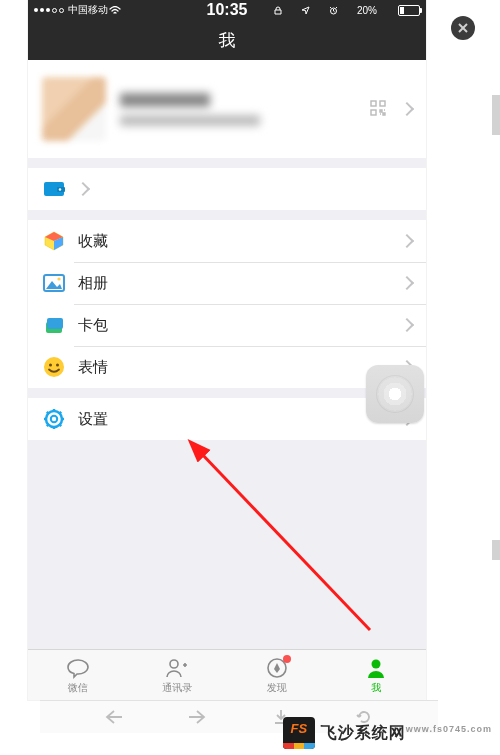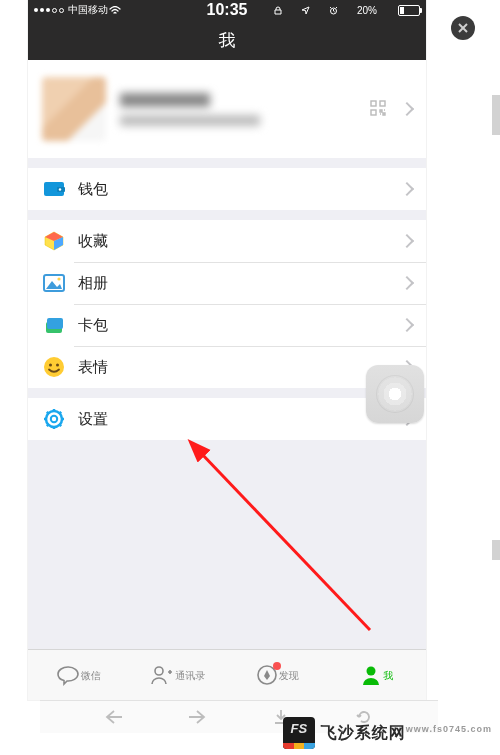--- a/index.html
+++ b/index.html
@@ -80,21 +80,21 @@
 
   
   svg { display:block; }
 
   
   .tabbar {
     position:absolute; left:0; right:0; bottom:0; height:50px; background:#f8f8f8;
     border-top:1px solid #d6d6d6;
     display:flex;
   }
-  .tab { flex:1; display:flex; align-items:center; justify-content:center; font-size:10px; color:#8a8a8a; }
+  .tab { flex:1; display:flex; flex-direction:column; align-items:center; justify-content:center; font-size:10px; color:#8a8a8a; }
   .tab.active { color:#09bb07; }
   .tab-icon { height:24px; display:flex; align-items:center; justify-content:center; position:relative;}
   .tab-label { margin-top:1px; }
   .red-dot { position:absolute; top:-1px; right:-2px; width:8px; height:8px; background:#fa5151; border-radius:50%; }
 
   
   .arrow-svg { position:absolute; left:40px; top:0; pointer-events:none; }
 
   
   .close-btn {
@@ -124,21 +124,21 @@
   .browser-bar .bicon { width:20px; height:20px; display:flex; align-items:center; justify-content:center; }
 
   
   .watermark {
     position:absolute; right:8px; bottom:6px; text-align:right; color:#444;
     display:flex; align-items:center; gap:6px;
   }
   .wm-icon { width:32px; height:32px; background:#1b1b1b; border-radius:4px; position:relative; overflow:hidden;}
   .wm-icon .strip { position:absolute; bottom:0; left:0; right:0; height:6px;
     background:linear-gradient(90deg,#e63a2e 0 33%, #f2b01e 33% 66%, #3aa3e0 66% 100%);}
-  .wm-icon .text { position:absolute; top:4px; left:0; right:0; text-align:center; color:#e5e5e5; font-size:13px; font-weight:700; font-style:italic;}
+  .wm-icon .text { position:absolute; top:4px; left:0; right:0; text-align:center; color:#f97316; font-size:13px; font-weight:700; font-style:italic;}
   .wm-main { font-size:16px; font-weight:700; letter-spacing:1px; color:#2b2b2b; display:flex; flex-direction:row; line-height:1.05;}
   .wm-sub  { font-size:9px; color:#9a9a9a; font-weight:700; }
   .diag { position:absolute; left:-6px; top:-6px; width:12px; height:60px; background:#1b1b1b; transform:rotate(25deg);}
 </style>
 </head>
 <body>
 
 <div class="page">
 
   <div class="side-line" style="top:95px; height:40px;"></div>
@@ -211,21 +211,20 @@
 
     <div class="cell-group">
       <div class="cell">
         <span class="icon">
           <svg width="22" height="18" viewBox="0 0 22 18">
               <rect x="1" y="2" width="20" height="14" rx="2" fill="#1296db"></rect>
               <rect x="14" y="7" width="8" height="5" rx="1" fill="#0f82bd"></rect>
               <circle cx="17" cy="9.5" r="1.2" fill="#fff"></circle>
             </svg>
         </span>
-        <span class="label">钱包</span>
         <span class="chevron"></span>
       </div>
     </div>
 
     <div class="cell-group">
       <div class="cell">
         <span class="icon">
           <svg width="22" height="22" viewBox="0 0 22 22">
             <polygon points="11,2 20,7 20,15 11,20 2,15 2,7" fill="#ffe14d" stroke="#e6c200" stroke-width="0.5"></polygon>
             <polygon points="11,2 20,7 11,11 2,7" fill="#ff6a4d"></polygon>

